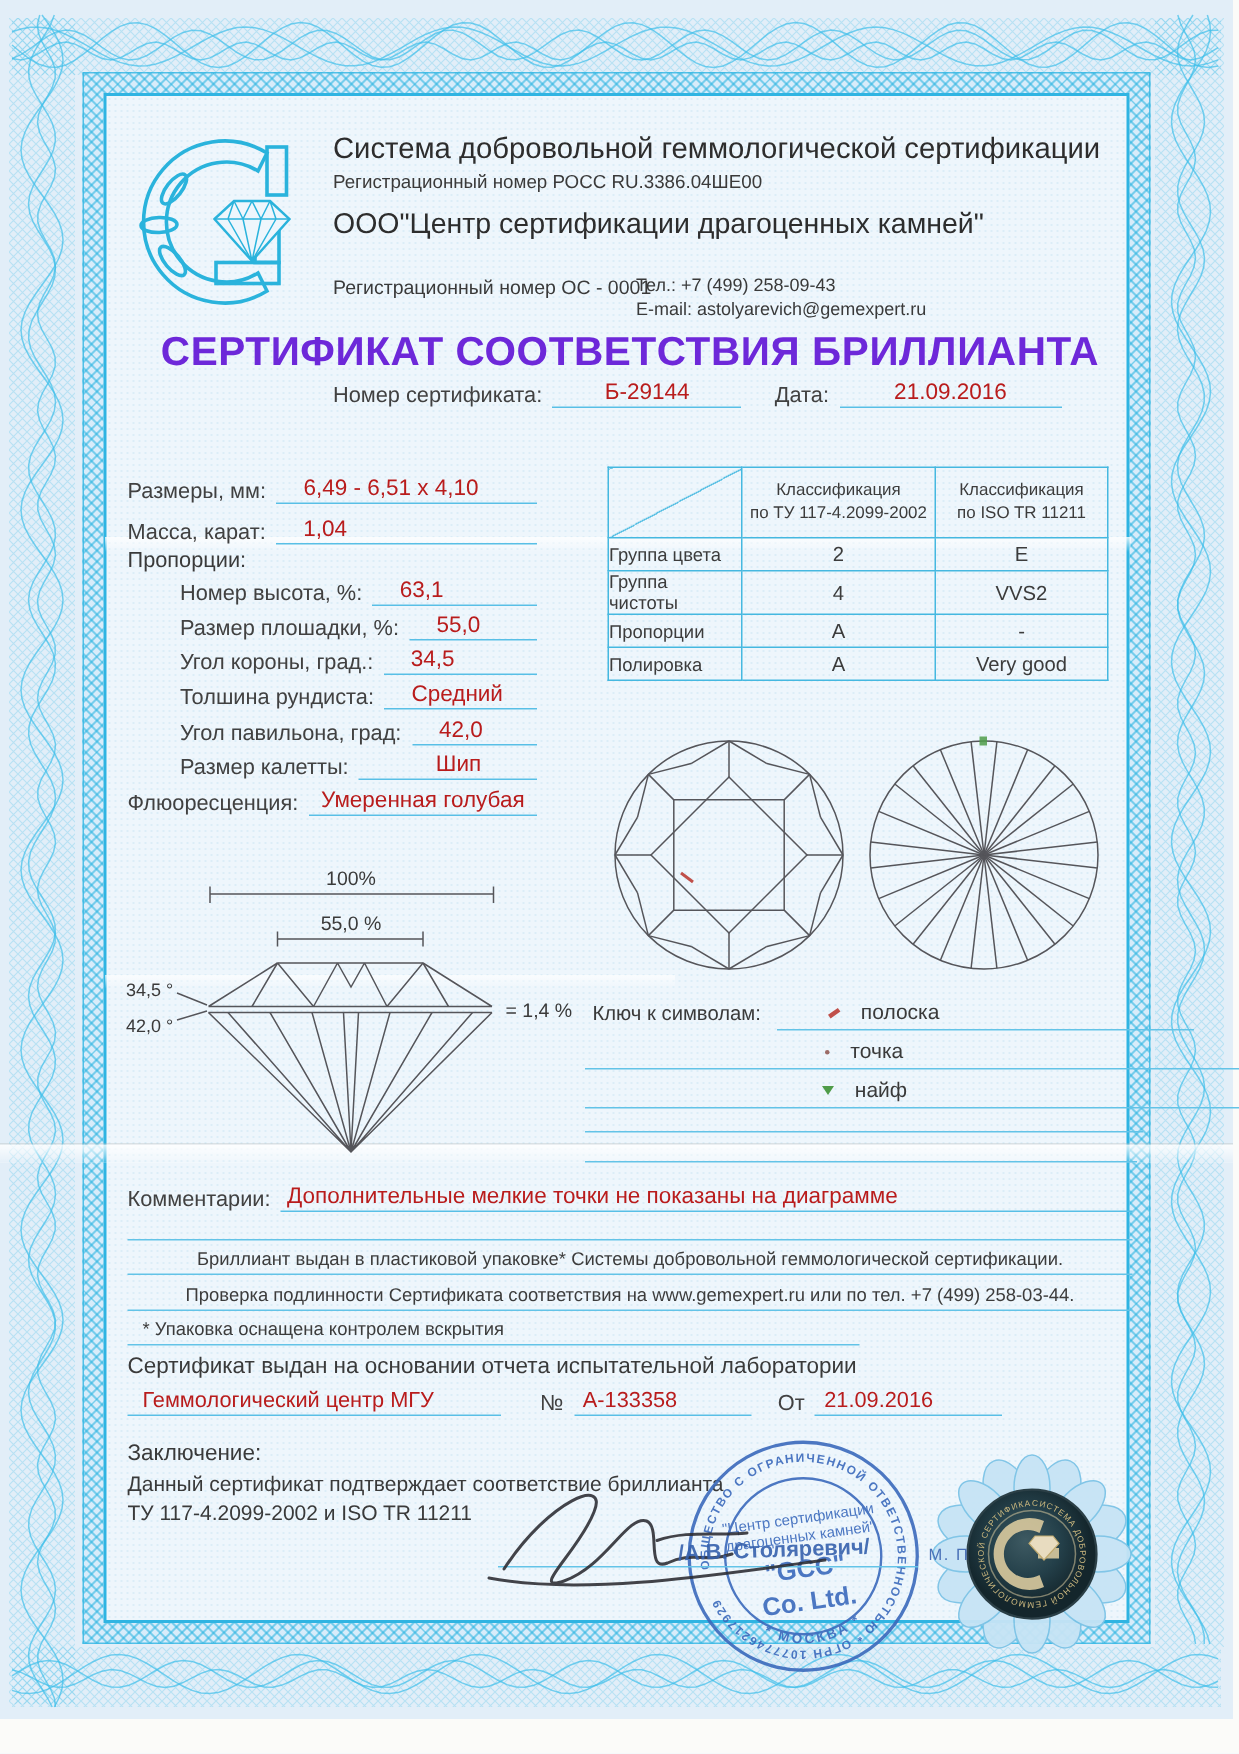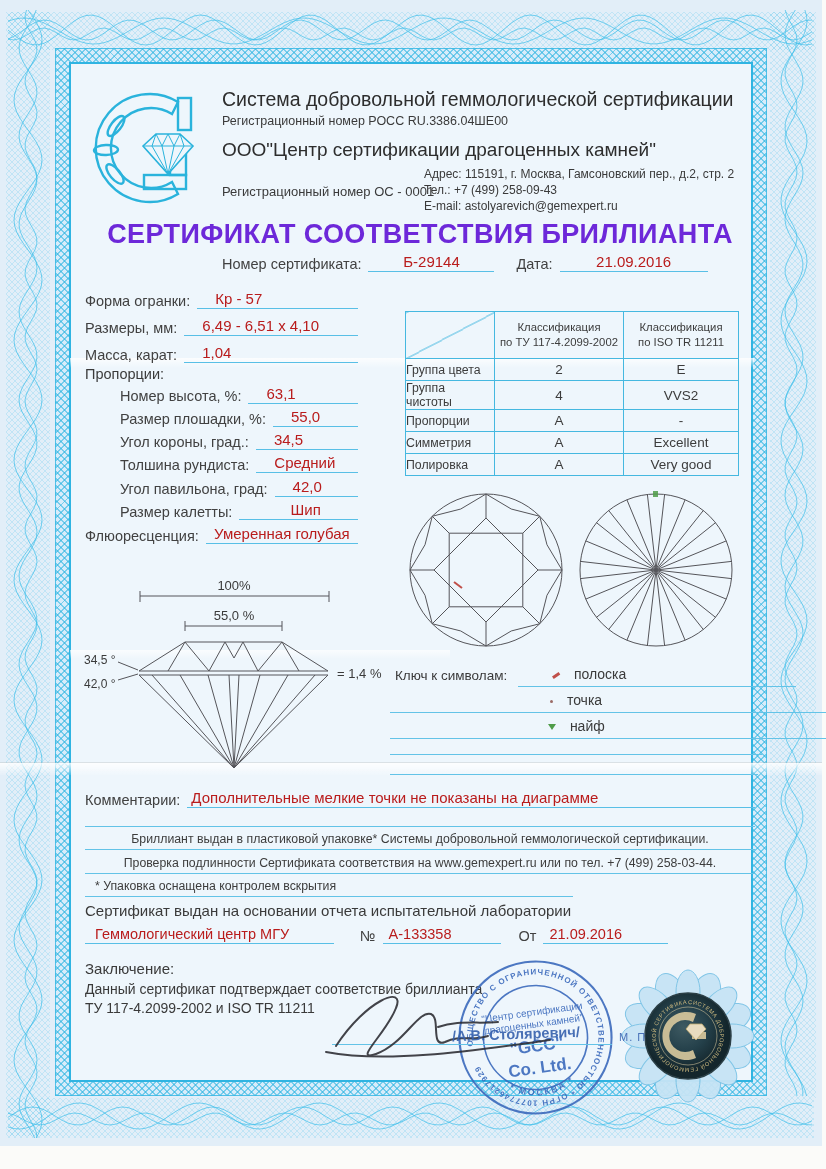--- a/index.html
+++ b/index.html
@@ -113,36 +113,31 @@
     <g>
       <polygon points="61,64 74,52 98,52 111,64 86,92" fill="#eef6fc" stroke="#2ab3dc" stroke-width="1.6"></polygon>
       <path d="M61,64 L111,64 M74,52 L70,64 M98,52 L102,64 M74,52 L80,64 M98,52 L92,64 M86,52 L80,64 M86,52 L92,64 M70,64 L86,92 M102,64 L86,92 M80,64 L86,92 M92,64 L86,92" stroke="#2ab3dc" stroke-width="1" fill="none"></path>
     </g>
   </svg>
 
   <div class="txt" style="left:222px;top:88px;font-size:19.5px;color:#2d2d2d;">Система добровольной геммологической сертификации</div>
   <div class="txt" style="left:222px;top:114px;font-size:12.5px;">Регистрационный номер РОСС RU.3386.04ШЕ00</div>
   <div class="txt" style="left:222px;top:139px;font-size:19px;color:#2d2d2d;">ООО"Центр сертификации драгоценных камней"</div>
   <div class="txt" style="left:222px;top:184px;font-size:13px;">Регистрационный номер ОС - 0001</div>
-  <div class="txt" style="left:424px;top:167px;font-size:12px;">Адрес: 115191, г. Москва, Гамсоновский пер., д.2, стр. 2</div>
   <div class="txt" style="left:424px;top:183px;font-size:12px;">Тел.: +7 (499) 258-09-43</div>
   <div class="txt" style="left:424px;top:199px;font-size:12px;">E-mail:  astolyarevich@gemexpert.ru</div>
   <div class="txt" style="left:85px;top:219px;width:670px;text-align:center;font-size:27px;font-weight:bold;letter-spacing:.4px;color:#6d28d9;">СЕРТИФИКАТ СООТВЕТСТВИЯ БРИЛЛИАНТА</div>
 
   <div class="field" style="left:222px;top:250px;width:450px;">
     <span class="lbl">Номер сертификата:</span>
     <span class="val" style="flex:0 0 118px;text-align:center;padding-left:4px;">Б-29144</span>
     <span class="lbl" style="margin-left:22px;">Дата:</span>
     <span class="val" style="flex:0 0 140px;text-align:center;padding-left:4px;">21.09.2016</span>
   </div>
 
-  <div class="field" style="left:85px;top:287px;width:273px;">
-    <span class="lbl">Форма огранки:</span>
-    <span class="val">Кр - 57</span>
-  </div>
   <div class="field" style="left:85px;top:314px;width:273px;">
     <span class="lbl">Размеры, мм:</span>
     <span class="val">6,49 - 6,51 x 4,10</span>
   </div>
   <div class="field" style="left:85px;top:341px;width:273px;">
     <span class="lbl">Масса, карат:</span>
     <span class="val">1,04</span>
   </div>
   <div class="txt" style="left:85px;top:366px;font-size:14.5px;">Пропорции:</div>
   <div class="field" style="left:120px;top:382px;width:238px;">
@@ -199,25 +194,20 @@
     </tr>
     <tr>
       <td class="rowname">Группа чистоты</td>
       <td class="v">4</td>
       <td class="v">VVS2</td>
     </tr>
     <tr>
       <td class="rowname">Пропорции</td>
       <td class="v">А</td>
       <td class="v">-</td>
-    </tr>
-    <tr>
-      <td class="rowname">Симметрия</td>
-      <td class="v">А</td>
-      <td class="v">Excellent</td>
     </tr>
     <tr>
       <td class="rowname">Полировка</td>
       <td class="v">А</td>
       <td class="v">Very good</td>
     </tr>
   </tbody>
     </table>
 
   <svg class="txt" style="left:406px;top:490px;" width="160" height="160" viewBox="0 0 160 160">

